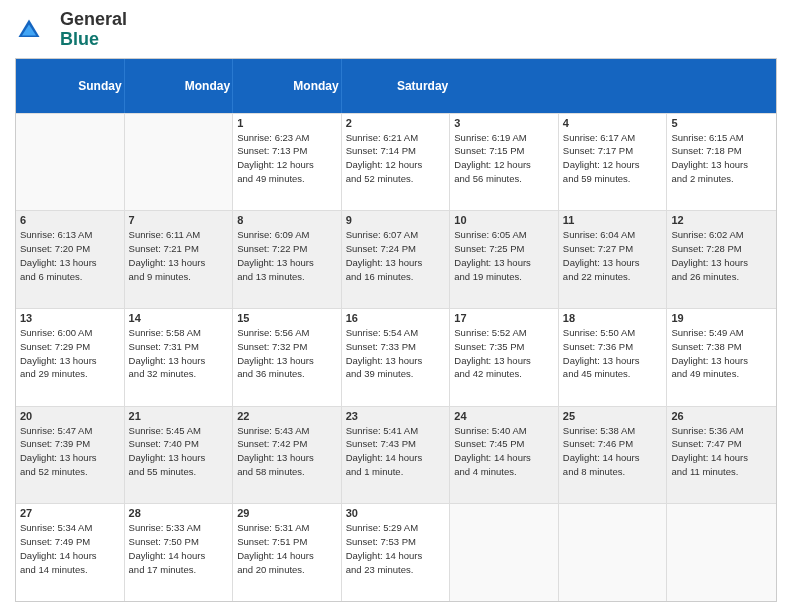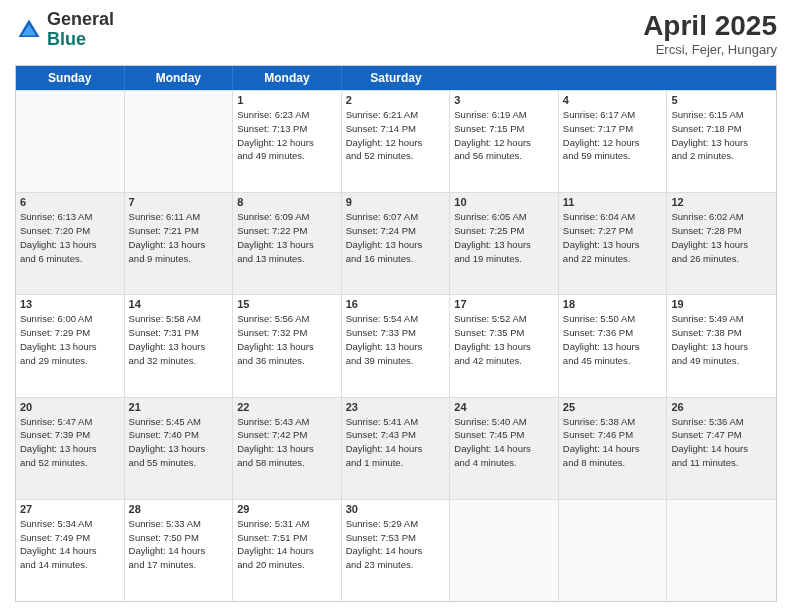--- a/index.html
+++ b/index.html
@@ -19,21 +19,21 @@
     }
     .header {
       display: flex;
       justify-content: space-between;
       align-items: flex-start;
       margin-bottom: 8px;
     }
     .logo {
       display: flex;
       align-items: center;
-      gap: 4px;
+      gap: 17px;
     }
     .logo-text {
       font-size: 18px;
       font-weight: bold;
       line-height: 1.1;
     }
     .logo-text .general { color: #333; }
     .logo-text .blue { color: #0f766e; }
     .logo-icon {
       width: 28px;
@@ -57,22 +57,22 @@
       flex-direction: column;
       border: 1px solid #ccc;
     }
     .cal-header {
       display: grid;
       grid-template-columns: repeat(7, 1fr);
       background: #1565c0;
     }
     .cal-header-cell {
       color: #fff;
-      text-align: center;
-      padding: 5px 2px;
+      text-align: right;
+      padding: 20px 2px;
       font-size: 12px;
       font-weight: bold;
       border-right: 1px solid #2979d0;
     }
     .cal-header-cell:last-child { border-right: none; }
     .cal-body {
       display: flex;
       flex-direction: column;
       flex: 1;
     }
@@ -112,24 +112,20 @@
     <div class="logo">
       <svg class="logo-icon" viewBox="0 0 40 40">
         <polygon points="20,5 35,30 5,30" fill="#1565c0"></polygon>
         <polygon points="20,12 30,28 10,28" fill="#42a5f5"></polygon>
       </svg>
       <div class="logo-text">
         <span class="general">General</span><br>
         <span class="blue">Blue</span>
       </div>
     </div>
-    <div class="title-block">
-      <div class="month-year">April 2025</div>
-      <div class="location">Ercsi, Fejer, Hungary</div>
-    </div>
   </div>
 
   <div class="calendar">
     <div class="cal-header" id="cal-header">
         <div class="cal-header-cell">Sunday</div>
         <div class="cal-header-cell">Monday</div>
         <div class="cal-header-cell">Monday</div>
         <div class="cal-header-cell">Saturday</div>
       </div>
     <div class="cal-body" id="cal-body">

